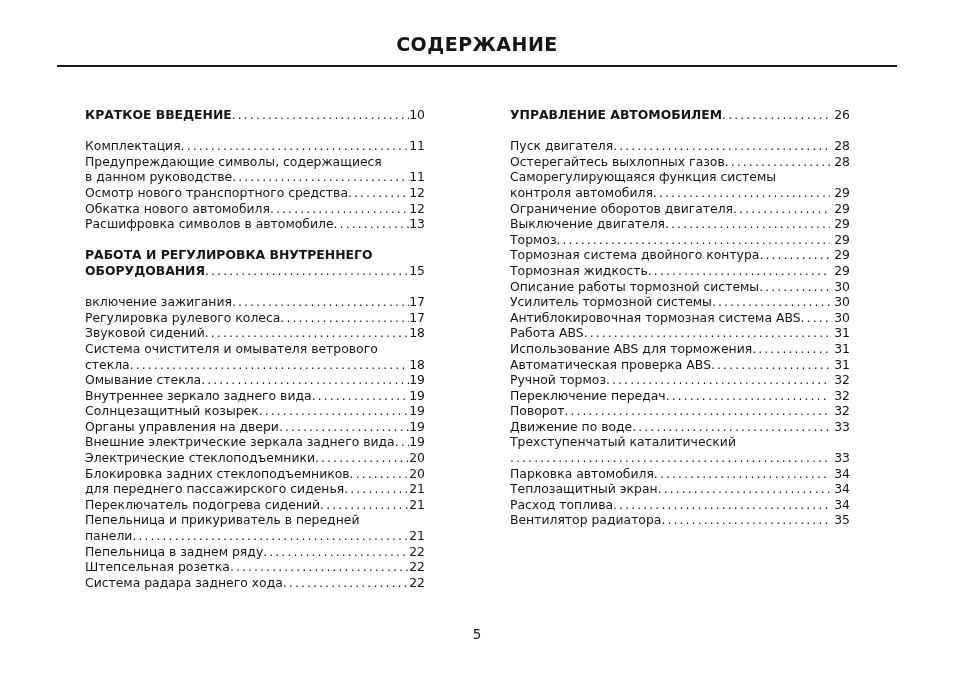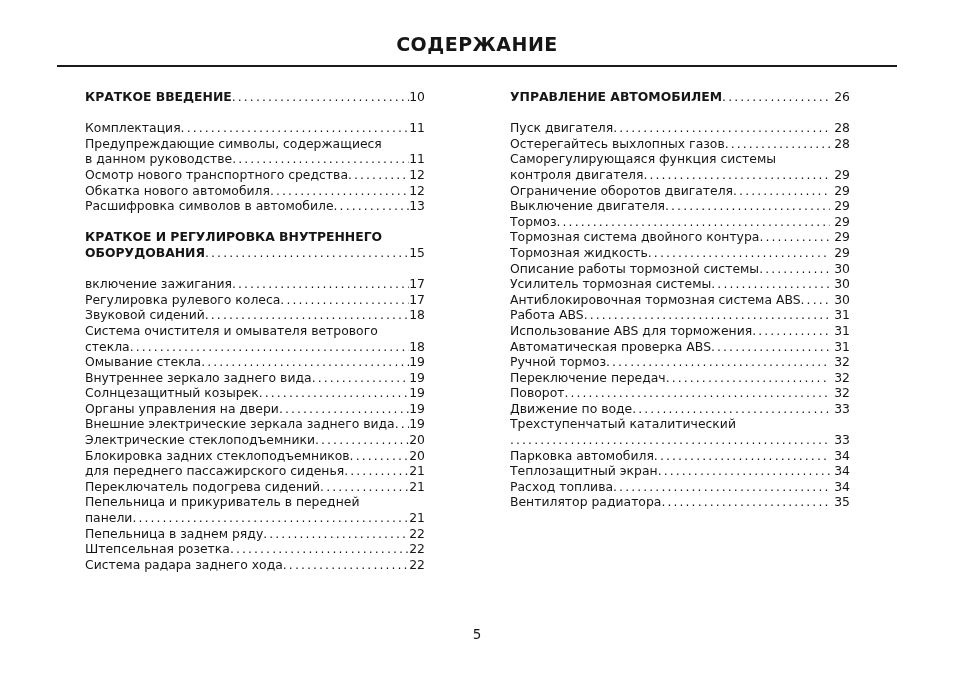--- a/index.html
+++ b/index.html
@@ -21,21 +21,21 @@
     line-height: 24px;
     letter-spacing: 0.5px;
   }
   .title-rule {
     border: none;
     border-top: 2px solid #1a1a1a;
     margin: 9px 57px 0 57px;
   }
   .columns {
     display: flex;
-    padding: 22px 0 0 85px;
+    padding: 40px 0 0 85px;
   }
   .col {
     width: 340px;
     flex: 0 0 340px;
   }
   .col[data-col="right"] { margin-left: 85px; text-align: right; }
   .line {
     display: flex;
     align-items: baseline;
     height: 15.6px;
@@ -108,21 +108,21 @@
         <span class="leader"></span>
         <span class="page">12</span>
       </div>
       <div class="line">
         <span class="txt">Расшифровка символов в автомобиле</span>
         <span class="leader"></span>
         <span class="page">13</span>
       </div>
       <div class="line spacer"></div>
       <div class="line bold">
-        <span class="txt">КРАТКОЕ И РЕГУЛИРОВКА ВНУТРЕННЕГО</span>
+        <span class="txt">РАБОТА И РЕГУЛИРОВКА ВНУТРЕННЕГО</span>
       </div>
       <div class="line bold">
         <span class="txt">ОБОРУДОВАНИЯ</span>
         <span class="leader"></span>
         <span class="page">15</span>
       </div>
       <div class="line spacer"></div>
       <div class="line">
         <span class="txt">включение зажигания</span>
         <span class="leader"></span>
@@ -229,21 +229,21 @@
       </div>
       <div class="line">
         <span class="txt">Остерегайтесь выхлопных газов</span>
         <span class="leader"></span>
         <span class="page">28</span>
       </div>
       <div class="line">
         <span class="txt">Саморегулирующаяся функция системы</span>
       </div>
       <div class="line">
-        <span class="txt">контроля двигателя</span>
+        <span class="txt">контроля автомобиля</span>
         <span class="leader"></span>
         <span class="page">29</span>
       </div>
       <div class="line">
         <span class="txt">Ограничение оборотов двигателя</span>
         <span class="leader"></span>
         <span class="page">29</span>
       </div>
       <div class="line">
         <span class="txt">Выключение двигателя</span>
@@ -264,21 +264,21 @@
         <span class="txt">Тормозная жидкость</span>
         <span class="leader"></span>
         <span class="page">29</span>
       </div>
       <div class="line">
         <span class="txt">Описание работы тормозной системы</span>
         <span class="leader"></span>
         <span class="page">30</span>
       </div>
       <div class="line">
-        <span class="txt">Усилитель тормозная системы</span>
+        <span class="txt">Усилитель тормозной системы</span>
         <span class="leader"></span>
         <span class="page">30</span>
       </div>
       <div class="line">
         <span class="txt">Антиблокировочная тормозная система ABS</span>
         <span class="leader"></span>
         <span class="page">30</span>
       </div>
       <div class="line">
         <span class="txt">Работа ABS</span>

